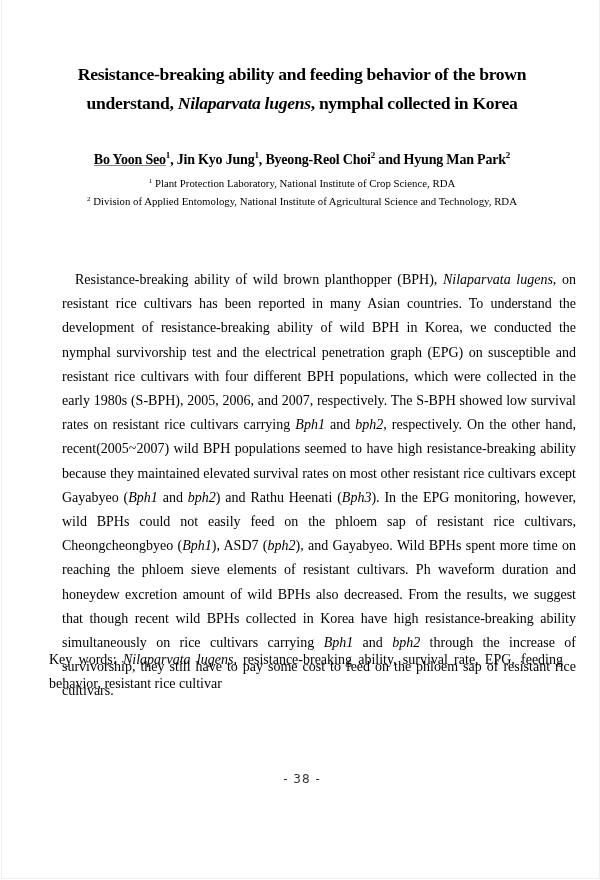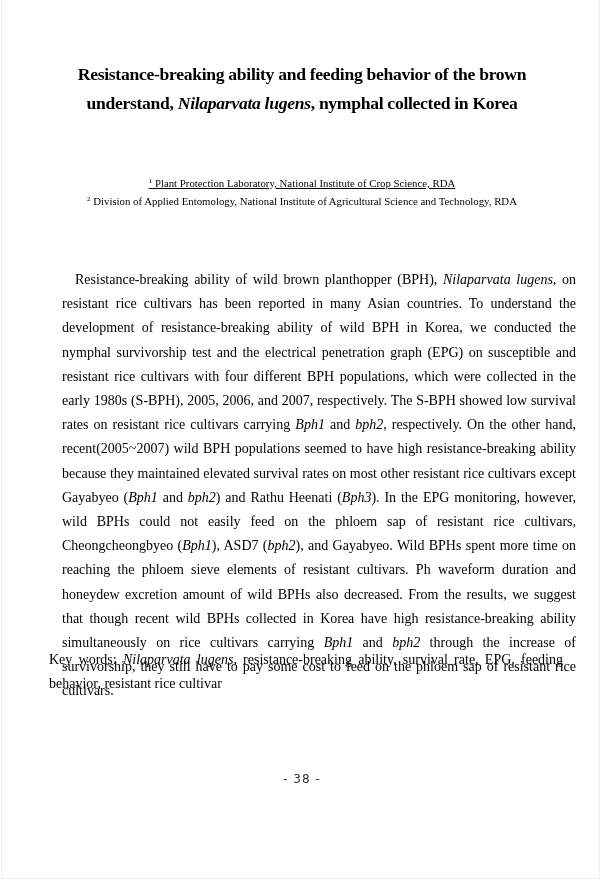--- a/index.html
+++ b/index.html
@@ -59,21 +59,21 @@
       left: 30px; width: 540px;
       text-align: center;
       font-size: 10.8px;
       line-height: 16px;
     }
     .affil sup {
       font-size: 7px;
       vertical-align: 4px;
       line-height: 0;
     }
-    .affil1 { top: 175px; text-decoration: underline; }
+    .affil1 { top: 175px; }
     .affil2 { top: 193px; }
     .abstract {
       position: absolute;
       left: 47px; width: 514px;
       top: 255px;
       font-size: 14px;
       line-height: 24.2px;
       text-align: justify;
       text-indent: 13px;
       margin: 13px;
@@ -104,20 +104,23 @@
 </head>
 <body>
 
 <div class="page">
 
   <div class="title">
     <span>Resistance-breaking ability and feeding behavior of  the brown</span><br>
     <span>understand, </span><i>Nilaparvata lugens</i><span>, nymphal collected in Korea</span>
   </div>
 
+  <div class="authors">
+    <span class="presenter">Bo Yoon Seo</span><sup>1</sup><span>, </span><span>Jin Kyo Jung</span><sup>1</sup><span>, </span><span>Byeong-Reol Choi</span><sup>2</sup><span> and </span><span>Hyung Man Park</span><sup>2</sup>
+  </div>
 
   <div class="affil affil1">
     <sup>1</sup><span> Plant Protection Laboratory, National Institute of Crop Science, RDA</span>
   </div>
   <div class="affil affil2">
     <sup>2</sup><span> Division of Applied Entomology, National Institute of Agricultural Science and Technology, RDA</span>
   </div>
 
   <p class="abstract"><span>Resistance-breaking ability of wild brown planthopper (BPH), </span><i>Nilaparvata lugens</i><span>, on resistant rice cultivars has been reported in many Asian countries. To understand the development of resistance-breaking ability of wild BPH in Korea, we conducted the nymphal survivorship test and the electrical penetration graph (EPG) on susceptible and resistant rice cultivars with four different BPH populations, which were collected in the early 1980s (S-BPH), 2005, 2006, and 2007, respectively. The S-BPH showed low survival rates on resistant rice cultivars carrying </span><i>Bph1</i><span> and </span><i>bph2</i><span>, respectively. On the other hand, recent(2005~2007) wild BPH populations seemed to have high resistance-breaking ability because they maintained  elevated survival rates on most other resistant rice cultivars except Gayabyeo (</span><i>Bph1</i><span> and </span><i>bph2</i><span>) and Rathu Heenati (</span><i>Bph3</i><span>). In the EPG monitoring, however, wild BPHs could not easily feed on the phloem sap of resistant rice cultivars, Cheongcheongbyeo (</span><i>Bph1</i><span>), ASD7 (</span><i>bph2</i><span>), and Gayabyeo. Wild BPHs spent more time on reaching the phloem sieve elements of resistant cultivars. Ph waveform duration and honeydew excretion amount of wild BPHs also decreased. From the results, we suggest that though recent wild BPHs collected in Korea have high resistance-breaking ability simultaneously on rice cultivars carrying </span><i>Bph1</i><span> and </span><i>bph2</i><span> through the increase of survivorship, they still have to pay some cost to feed on the phloem sap of resistant rice cultivars.</span></p>
 

